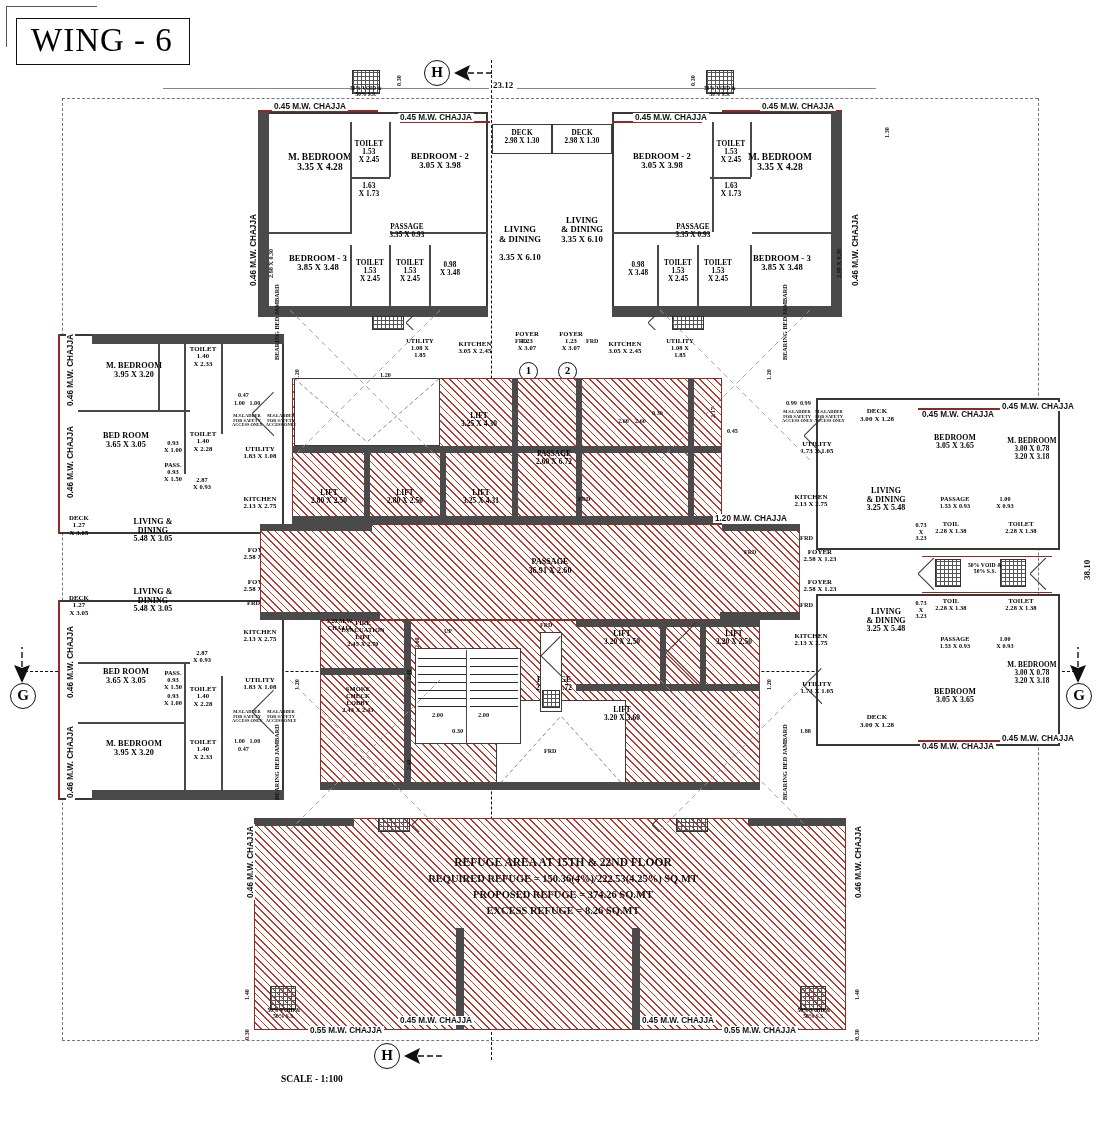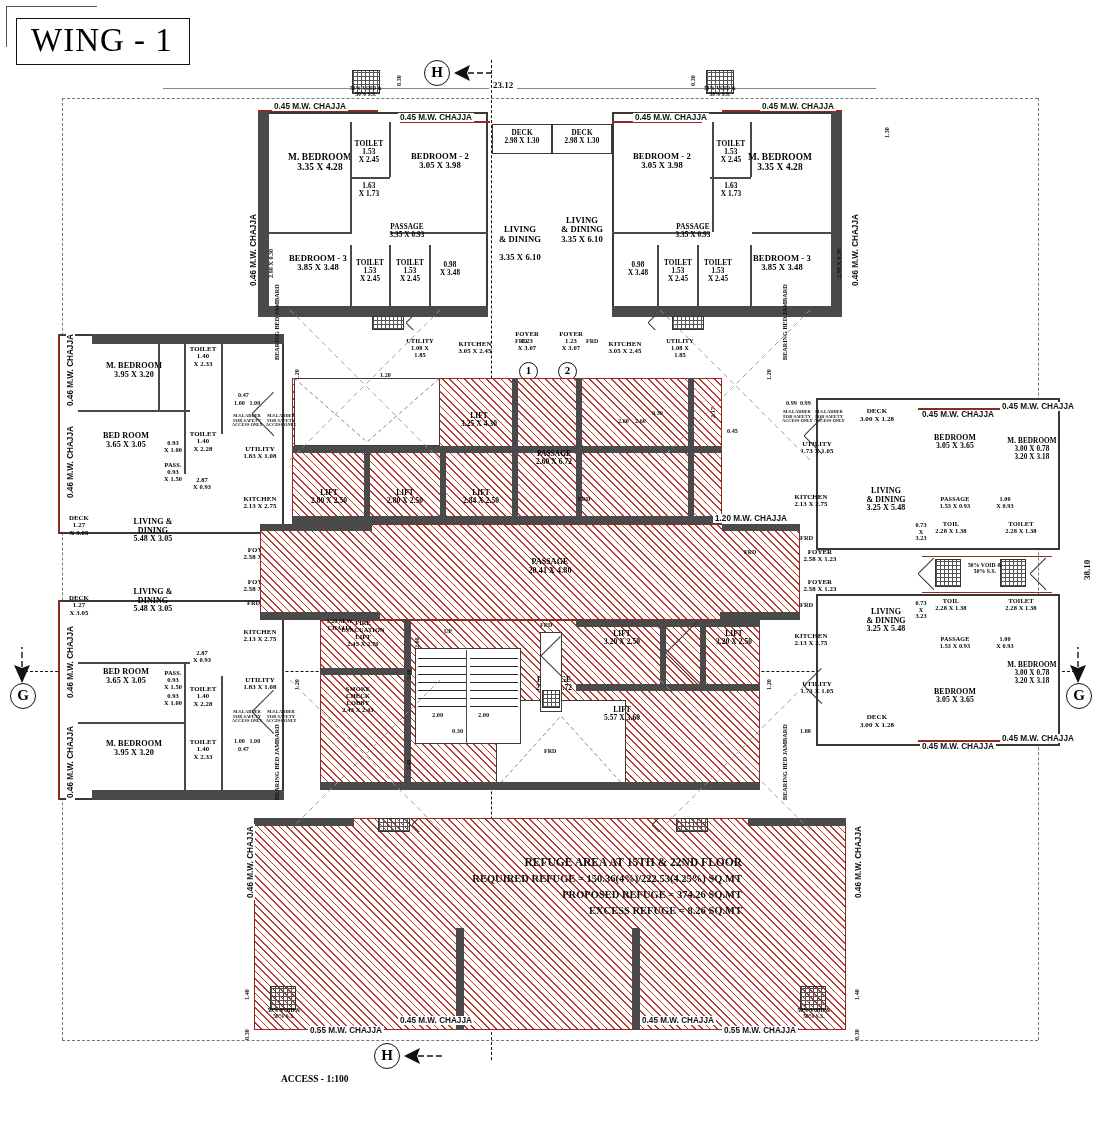--- a/index.html
+++ b/index.html
@@ -88,21 +88,21 @@
       color:rgba(120,120,120,.10);letter-spacing:2px;pointer-events:none;}
 </style>
 </head>
 <body>
 
 <div id="sheet">
 
   <div id="corner"></div>
 
   <div id="wingbox">
-    <span>WING - 1</span>
+    <span>WING - 6</span>
   </div>
 
   <div class="dash" style="left:62px;top:98px;width:976px;"></div>
   <div class="dash" style="left:62px;top:1040px;width:976px;"></div>
   <div class="dashv" style="left:62px;top:98px;height:942px;"></div>
   <div class="dashv" style="left:1038px;top:98px;height:942px;"></div>
 
   <div class="thinline" style="left:163px;top:88px;width:713px;height:1px;background:#888;"></div>
   <div class="dim" style="left:489px;top:80px;background:#fff;padding:0 4px;">23.12</div>
 
@@ -589,54 +589,54 @@
   <div class="rm" style="left:296px;top:489px;width:66px;font-size:7.4px;">
     <span class="n">LIFT</span>
     <span class="d">2.80 X 2.50</span>
   </div>
   <div class="rm" style="left:372px;top:489px;width:66px;font-size:7.4px;">
     <span class="n">LIFT</span>
     <span class="d">2.80 X 2.50</span>
   </div>
   <div class="rm" style="left:448px;top:489px;width:66px;font-size:7.4px;">
     <span class="n">LIFT</span>
-    <span class="d">2.84 X 2.50</span>
+    <span class="d">3.25 X 4.31</span>
   </div>
   <div class="rm" style="left:446px;top:412px;width:66px;font-size:7.4px;">
     <span class="n">LIFT</span>
     <span class="d">3.25 X 4.30</span>
   </div>
   <div class="rm" style="left:519px;top:450px;width:70px;font-size:7.4px;">
     <span class="n">PASSAGE</span>
     <span class="d">2.60 X 6.72</span>
   </div>
   <div class="rm" style="left:505px;top:558px;width:90px;font-size:8px;">
     <span class="n">PASSAGE</span>
-    <span class="d">20.41 X 4.80</span>
+    <span class="d">36.91 X 2.60</span>
   </div>
   <div class="rm" style="left:519px;top:676px;width:70px;font-size:7.4px;">
     <span class="n">PASSAGE</span>
     <span class="d">2.60 X 6.72</span>
   </div>
 
   <div class="wall" style="left:576px;top:620px;width:184px;height:7px;"></div>
   <div class="wall" style="left:576px;top:684px;width:184px;height:7px;"></div>
   <div class="wall" style="left:660px;top:620px;width:6px;height:71px;"></div>
   <div class="wall" style="left:700px;top:620px;width:6px;height:71px;"></div>
   <div class="rm" style="left:588px;top:630px;width:68px;font-size:7.4px;">
     <span class="n">LIFT</span>
     <span class="d">3.20 X 2.50</span>
   </div>
   <div class="rm" style="left:700px;top:630px;width:68px;font-size:7.4px;">
     <span class="n">LIFT</span>
     <span class="d">3.20 X 2.50</span>
   </div>
   <div class="rm" style="left:588px;top:706px;width:68px;font-size:7.4px;">
     <span class="n">LIFT</span>
-    <span class="d">5.57 X 3.60</span>
+    <span class="d">3.20 X 3.60</span>
   </div>
   <div class="xcross" style="left:666px;top:622px;width:34px;height:62px;"></div>
 
   <div class="rm" style="left:330px;top:620px;width:66px;font-size:6.4px;">
     <span class="n" style="white-space:pre-line">FIRE
 EVACUATION
 LIFT</span>
     <span class="d">2.45 X 2.70</span>
   </div>
   <div class="rm" style="left:330px;top:686px;width:56px;font-size:6.4px;">
@@ -688,21 +688,21 @@
   <div class="wall" style="left:722px;top:524px;width:78px;height:7px;"></div>
   <div class="wall" style="left:260px;top:612px;width:120px;height:8px;"></div>
   <div class="wall" style="left:720px;top:612px;width:80px;height:8px;"></div>
   <div class="wall" style="left:320px;top:782px;width:440px;height:8px;"></div>
 
   <div class="wall" style="left:456px;top:928px;width:8px;height:102px;"></div>
   <div class="wall" style="left:632px;top:928px;width:8px;height:102px;"></div>
   <div class="wall" style="left:254px;top:818px;width:100px;height:8px;"></div>
   <div class="wall" style="left:748px;top:818px;width:98px;height:8px;"></div>
 
-  <div id="refnote" style="left:412px;top:854px;width:330px;text-align:right;">
+  <div id="refnote" style="left:398px;top:854px;width:330px;">
     <div class="r1">REFUGE AREA AT 15TH &amp; 22ND FLOOR</div>
     <div class="r2">REQUIRED REFUGE = 150.36(4%)/222.53(4.25%) SQ.MT</div>
     <div class="r2">PROPOSED REFUGE = 374.26 SQ.MT</div>
     <div class="r2">EXCESS REFUGE = 8.26 SQ.MT</div>
   </div>
 
   <div class="grill" style="left:270px;top:986px;width:26px;height:24px;"></div>
   <div class="rm" style="left:262px;top:1008px;width:44px;font-size:5.4px;">
     <span class="n" style="white-space:pre-line">50% VOID &amp;
 50% S.S.</span>
@@ -809,16 +809,16 @@
     <path d="M560,10 L410,160" stroke="#999" stroke-width="0.9" stroke-dasharray="5,4" fill="none"></path>
     <path d="M40,380 L190,530" stroke="#999" stroke-width="0.9" stroke-dasharray="5,4" fill="none"></path>
     <path d="M190,380 L40,530" stroke="#999" stroke-width="0.9" stroke-dasharray="5,4" fill="none"></path>
     <path d="M410,380 L560,530" stroke="#999" stroke-width="0.9" stroke-dasharray="5,4" fill="none"></path>
     <path d="M560,380 L410,530" stroke="#999" stroke-width="0.9" stroke-dasharray="5,4" fill="none"></path>
   </svg>
 
   <div id="wm">&nbsp;</div>
 
   <div id="btitle">
-    <div class="s">ACCESS - 1:100</div>
+    <div class="s">SCALE - 1:100</div>
   </div>
 
 </div>
 
 </body></html>

